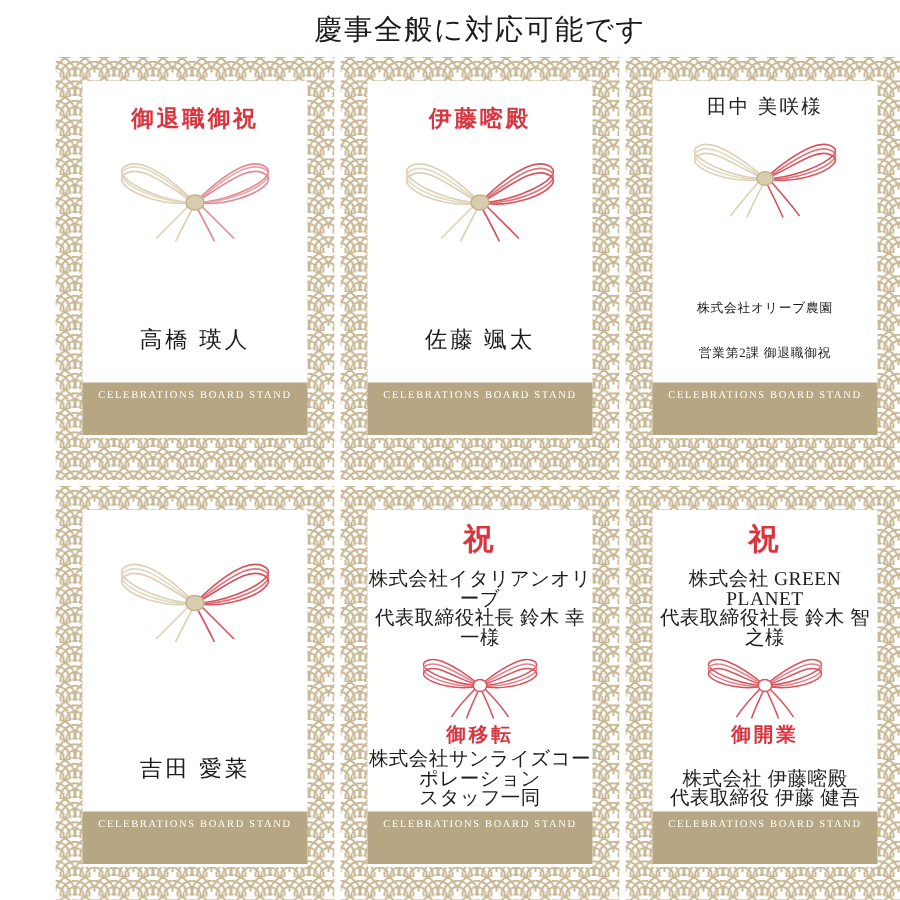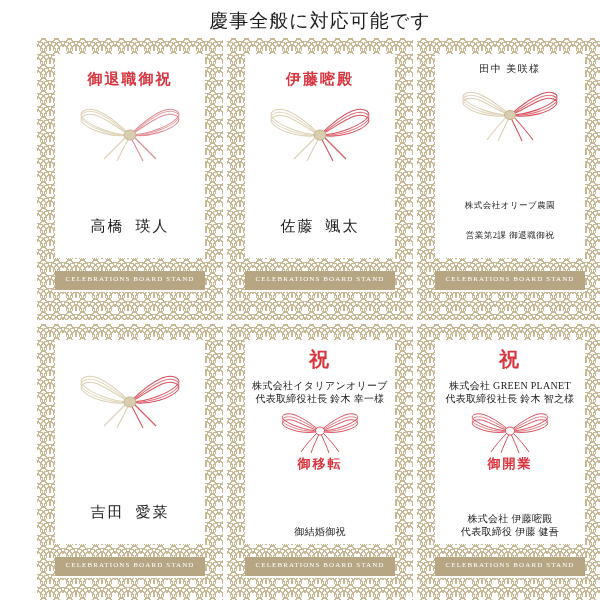--- a/index.html
+++ b/index.html
@@ -73,21 +73,21 @@
     right: 18px;
     bottom: 28px;
     height: 20px;
     background: #ffffff;
   }
   .card .band {
     position: absolute;
     left: 18px;
     right: 18px;
     bottom: 30px;
-    height: 19px;
+    height: 35px;
     background: #b7a684;
     color: #ffffff;
     font-size: 7px;
     letter-spacing: 1.1px;
     text-align: center;
     line-height: 17px;
     font-family: "Liberation Serif", serif;
   }
   .content {
     position: absolute;
@@ -108,25 +108,25 @@
     text-align: center;
   }
   .t-main { font-size: 15px; }
   .t-big { font-size: 20px; }
   .t-mid { font-size: 13px; }
   .name-black {
     color: #1b1b1b;
     text-align: center;
     font-family: "Liberation Serif", serif;
   }
-  .n-lg { font-size: 15px; letter-spacing: 2px; font-family: Liberation Mono, monospace; }
+  .n-lg { font-size: 15px; letter-spacing: 2px; }
   .n-sm { font-size: 8.5px; letter-spacing: .5px; line-height: 14px; margin-top: 16px; }
-  .n-xs { font-size: 10px; letter-spacing: .3px; line-height: 13px; }
+  .n-xs { font-size: 13px; letter-spacing: .3px; line-height: 13px; }
   .top-name {
-    font-size: 10px;
+    font-size: 13px;
     color: #1b1b1b;
     letter-spacing: 1.5px;
     text-align: center;
   }
   
   .ribbon {
     width: 136px;
     height: 62px;
     position: relative;
   }
@@ -294,21 +294,22 @@
               <path d="M65 24 C59 30 53 37 49 43" stroke="#d8525c"></path>
               <path d="M67 25 C64 32 61 38 59 44" stroke="#d8525c"></path>
               <path d="M71 24 C77 30 83 37 87 43" stroke="#d8525c"></path>
               <path d="M69 25 C72 32 75 38 77 44" stroke="#d8525c"></path>
             </g>
             <ellipse cx="68" cy="22" rx="4.5" ry="4" fill="#ffffff" stroke="#d8525c" stroke-width="1"></ellipse>
           </svg>
         </div>
         <div class="title-red t-mid">御移転</div>
         <div class="spacer"></div>
-        <div class="name-black n-xs">御結婚御祝</div>
+        <div class="name-black n-xs">株式会社サンライズコーポレーション</div>
+        <div class="name-black n-xs">スタッフ一同</div>
         <div style="height:6px"></div>
       </div>
       <div class="band">CELEBRATIONS BOARD STAND</div>
     </div>
 
     <div class="card">
       <div class="wave-bg"></div>
       <div class="inner-white"></div>
       <div class="bottom-white"></div>
       <div class="content">

